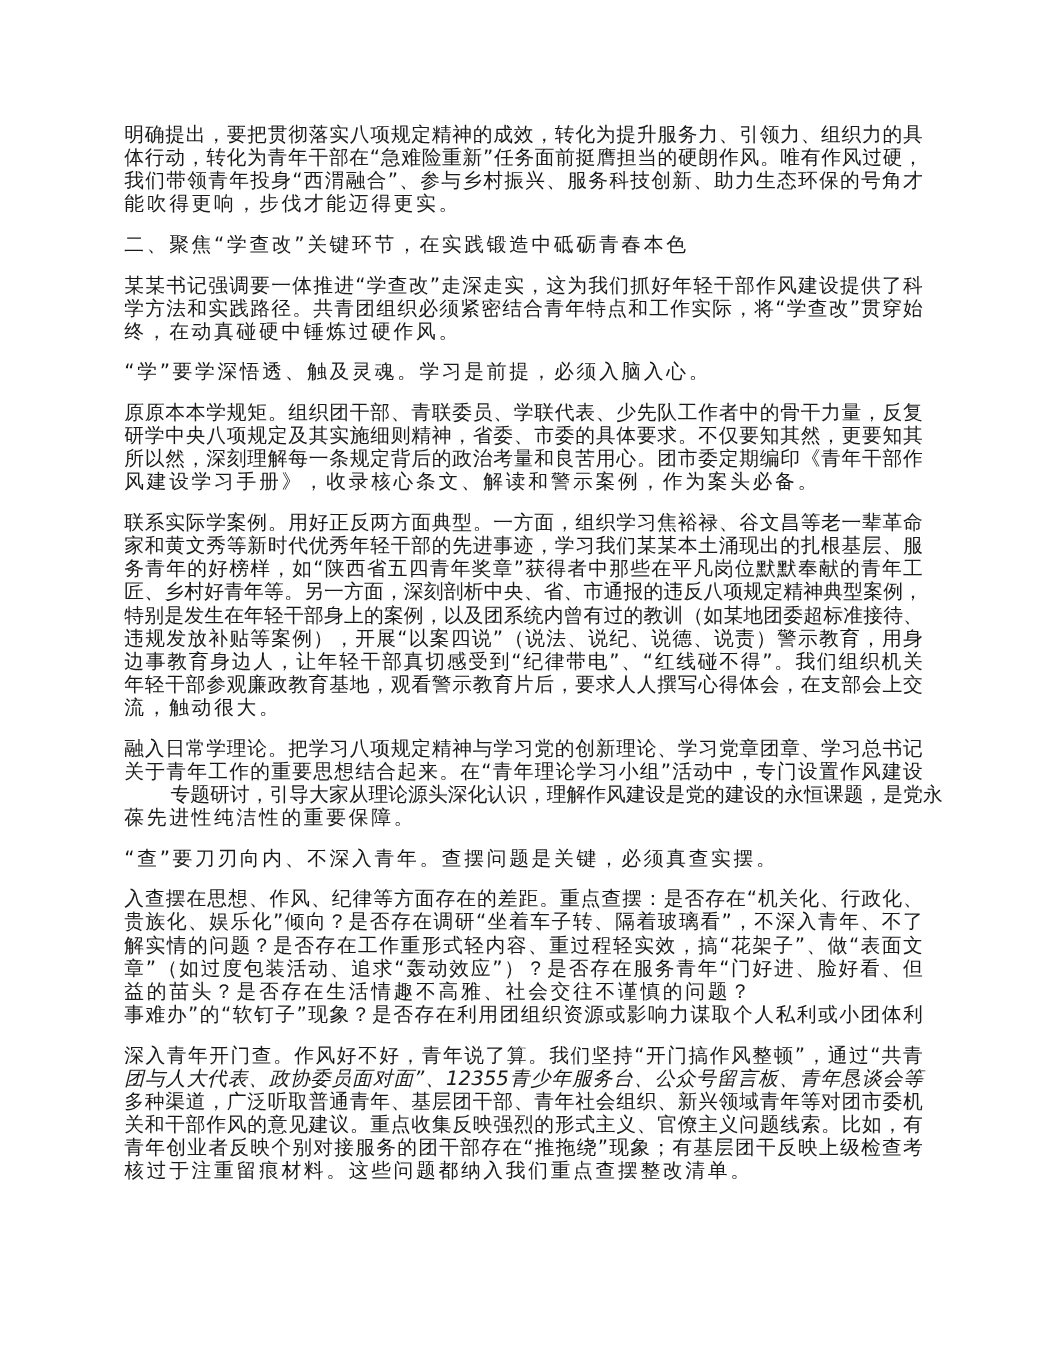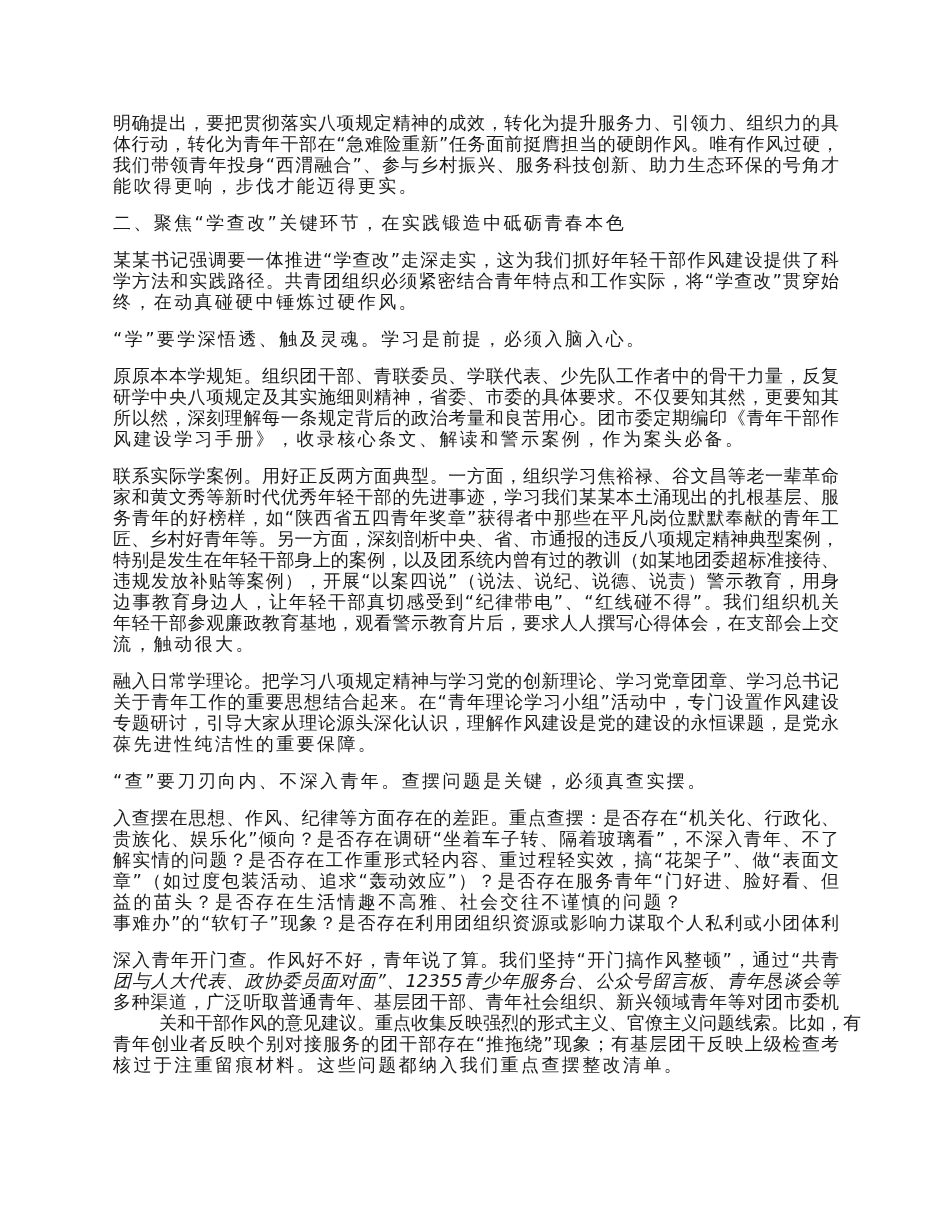--- a/index.html
+++ b/index.html
@@ -53,39 +53,39 @@
     <span class="line" style="letter-spacing: 0px;">特别是发生在年轻干部身上的案例，以及团系统内曾有过的教训（如某地团委超标准接待、</span>
     <span class="line" style="letter-spacing: 0px;">违规发放补贴等案例），开展“以案四说”（说法、说纪、说德、说责）警示教育，用身</span>
     <span class="line" style="letter-spacing: 0px;">边事教育身边人，让年轻干部真切感受到“纪律带电”、“红线碰不得”。我们组织机关</span>
     <span class="line" style="letter-spacing: 0px;">年轻干部参观廉政教育基地，观看警示教育片后，要求人人撰写心得体会，在支部会上交</span>
     <span class="line last">流，触动很大。</span>
   </div>
 
   <div class="para">
     <span class="line" style="letter-spacing: 0px;">融入日常学理论。把学习八项规定精神与学习党的创新理论、学习党章团章、学习总书记</span>
     <span class="line" style="letter-spacing: 0px;">关于青年工作的重要思想结合起来。在“青年理论学习小组”活动中，专门设置作风建设</span>
-    <span class="line" style="letter-spacing: 0px;">专题研讨，引导大家从理论源头深化认识，理解作风建设是党的建设的永恒课题，是党永</span>
+    <span class="line" style="letter-spacing: 0px; margin-left: 42px;">专题研讨，引导大家从理论源头深化认识，理解作风建设是党的建设的永恒课题，是党永</span>
     <span class="line last">葆先进性纯洁性的重要保障。</span>
   </div>
 
   <div class="para">
     <span class="line last">“查”要刀刃向内、不深入青年。查摆问题是关键，必须真查实摆。</span>
   </div>
 
   <div class="para">
     <span class="line" style="letter-spacing: 0px;">入查摆在思想、作风、纪律等方面存在的差距。重点查摆：是否存在“机关化、行政化、</span>
     <span class="line" style="letter-spacing: 0px;">贵族化、娱乐化”倾向？是否存在调研“坐着车子转、隔着玻璃看”，不深入青年、不了</span>
     <span class="line" style="letter-spacing: 0px;">解实情的问题？是否存在工作重形式轻内容、重过程轻实效，搞“花架子”、做“表面文</span>
     <span class="line" style="letter-spacing: 0px;">章”（如过度包装活动、追求“轰动效应”）？是否存在服务青年“门好进、脸好看、但</span>
     <span class="line last">益的苗头？是否存在生活情趣不高雅、社会交往不谨慎的问题？</span>
     <span class="line" style="letter-spacing: 0px;">事难办”的“软钉子”现象？是否存在利用团组织资源或影响力谋取个人私利或小团体利</span>
   </div>
 
   <div class="para">
     <span class="line" style="letter-spacing: 0px;">深入青年开门查。作风好不好，青年说了算。我们坚持“开门搞作风整顿”，通过“共青</span>
     <span class="line" style="letter-spacing: 0px; font-style: italic;">团与人大代表、政协委员面对面”、12355青少年服务台、公众号留言板、青年恳谈会等</span>
     <span class="line" style="letter-spacing: 0px;">多种渠道，广泛听取普通青年、基层团干部、青年社会组织、新兴领域青年等对团市委机</span>
-    <span class="line" style="letter-spacing: 0px; margin-left: 46px;">关和干部作风的意见建议。重点收集反映强烈的形式主义、官僚主义问题线索。比如，有</span>
+    <span class="line" style="letter-spacing: 0px;">关和干部作风的意见建议。重点收集反映强烈的形式主义、官僚主义问题线索。比如，有</span>
     <span class="line" style="letter-spacing: 0px;">青年创业者反映个别对接服务的团干部存在“推拖绕”现象；有基层团干反映上级检查考</span>
     <span class="line last">核过于注重留痕材料。这些问题都纳入我们重点查摆整改清单。</span>
   </div>
 
 </div>
 
 </body></html>

